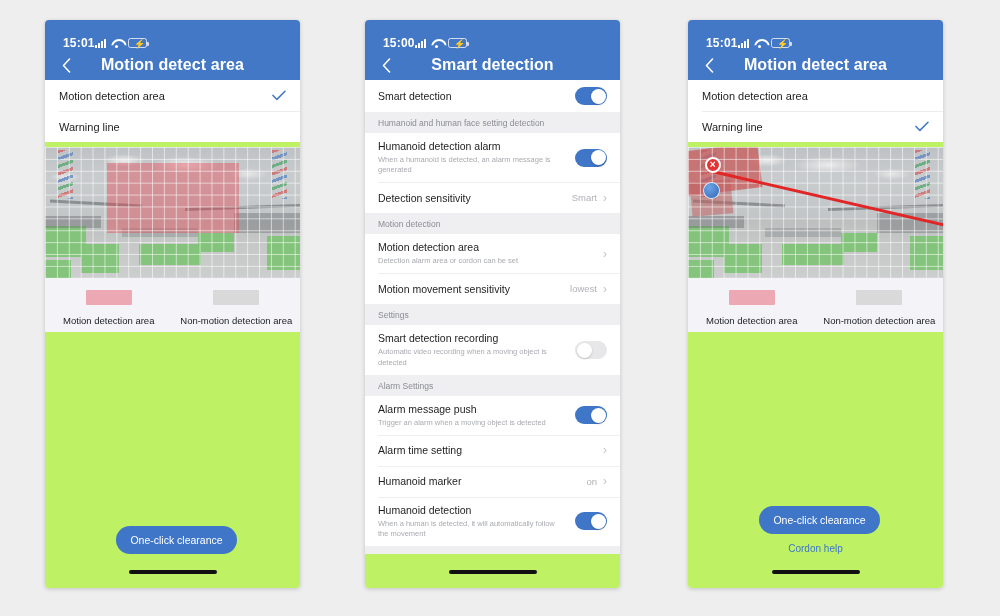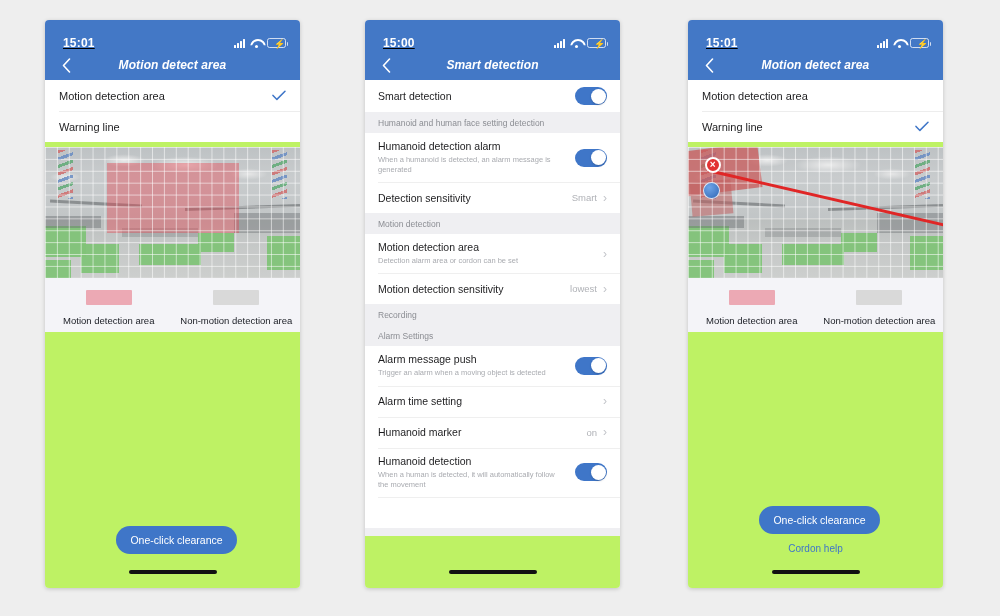--- a/index.html
+++ b/index.html
@@ -31,24 +31,23 @@
   #phone-1 { left: 45px; }
   #phone-2 { left: 365px; }
   #phone-3 { left: 688px; }
 
   
   .statusbar {
     background: #4378c6;
     height: 30px;
     display: flex;
     align-items: center;
-    justify-content: space-between;
+    justify-content: flex-start;
     padding: 16px 14px 0 18px;
     flex: 0 0 auto;
-    text-decoration: underline;
   }
   .status-time {
     color: #ffffff;
     font-size: 12px;
     font-weight: bold;
     letter-spacing: 0.2px;
   }
   .status-icons { display: flex; align-items: center; gap: 5px; }
   .sig { display: flex; align-items: flex-end; gap: 1px; height: 9px; }
   .sig i { width: 2px; background: #ffffff; display: block; border-radius: 0.5px; }
@@ -115,24 +114,23 @@
     left: 12px;
     width: 18px; height: 22px;
     display: flex; align-items: center; justify-content: center;
     cursor: pointer;
   }
   .nav-back svg { display: block; }
   .nav-title {
     width: 100%;
     text-align: center;
     color: #ffffff;
-    font-size: 12px;
+    font-size: 16px;
     font-weight: bold;
     letter-spacing: 0.1px;
-    font-style: italic;
   }
 
   
   .body {
     flex: 1 1 auto;
     background: #bef264;
     overflow: hidden;
     display: flex;
     flex-direction: column;
   }
@@ -561,26 +559,35 @@
           <div class="sec-head">Motion detection</div>
           <div class="srow">
             <div class="srow-main">
               <div class="srow-title">Motion detection area</div>
               <div class="srow-sub">Detection alarm area or cordon can be set</div>
             </div>
             <span class="chev">›</span>
           </div>
           <div class="srow">
             <div class="srow-main">
-              <div class="srow-title">Motion detection sensitivity</div>
+              <div class="srow-title">Motion movement sensitivity</div>
             </div>
             <span class="srow-value">lowest</span>
             <span class="chev">›</span>
           </div>
-          <div class="sec-head">Recording</div>
+          <div class="sec-head">Settings</div>
+          <div class="srow">
+            <div class="srow-main">
+              <div class="srow-title">Smart detection recording</div>
+              <div class="srow-sub">Automatic video recording when a moving object is detected</div>
+            </div>
+            <div class="toggle off">
+              <span class="knob"></span>
+            </div>
+          </div>
           <div class="sec-head">Alarm Settings</div>
           <div class="srow">
             <div class="srow-main">
               <div class="srow-title">Alarm message push</div>
               <div class="srow-sub">Trigger an alarm when a moving object is detected</div>
             </div>
             <div class="toggle on">
               <span class="knob"></span>
             </div>
           </div>

